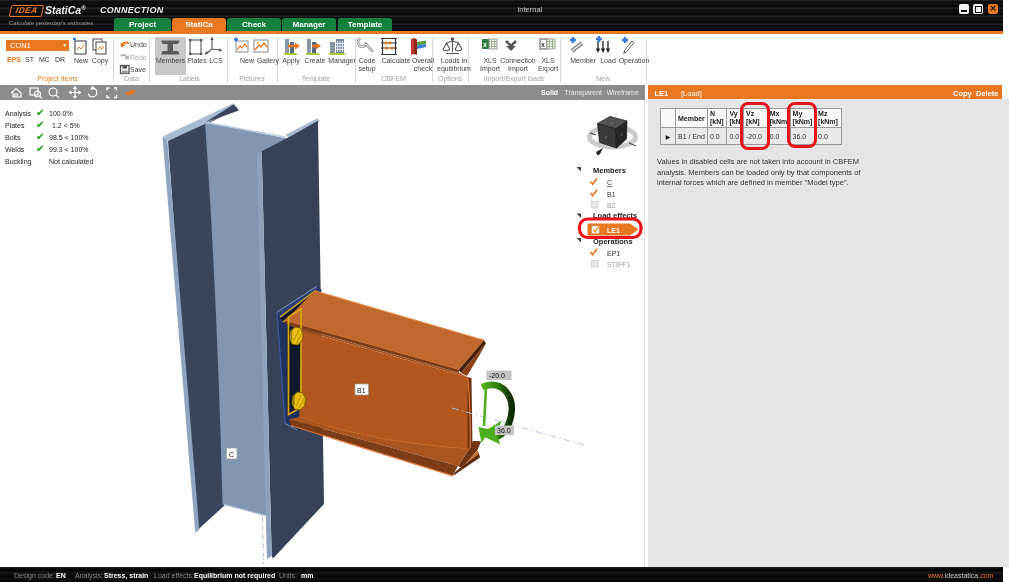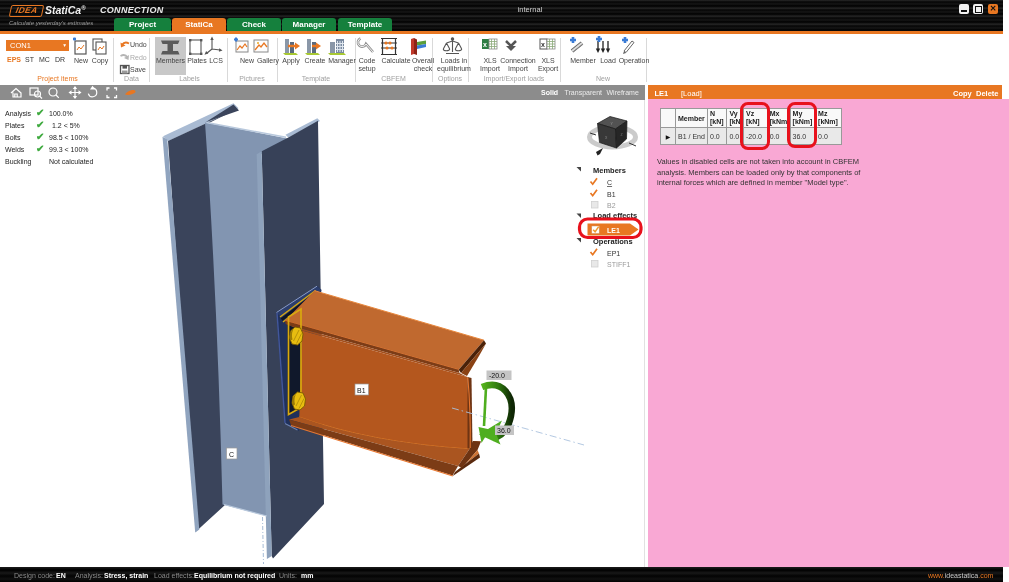--- a/index.html
+++ b/index.html
@@ -18,21 +18,21 @@
   #ribbon{left:0;top:34px;width:1009px;height:51px;background:#fff;}
   .gsep{position:absolute;top:38px;width:1px;height:44px;background:#d9d9d9;}
   .glabel{position:absolute;top:75px;font-size:7px;color:#a0a0a0;text-align:center;}
   .ilabel{position:absolute;font-size:7px;color:#444;text-align:center;line-height:7.5px;}
   
   #vtoolbar{left:0;top:85px;width:645px;height:15px;background:#8c8c8c;}
   #rheader{left:648px;top:85px;width:354px;height:14px;background:#e87722;color:#fff;font-size:8px;}
   
   #viewport{left:0;top:100px;width:645px;height:467px;background:#fff;}
   
-  #rpanel{left:648px;top:99px;width:361px;height:468px;background:#f9a8d4;}
+  #rpanel{left:648px;top:99px;width:361px;height:468px;background:#e5e5e5;}
   
   #statusbar{left:0;top:567px;width:1003px;height:15px;background:
     repeating-linear-gradient(180deg,#1c1c1c 0px,#000 3px,#181818 6px,#030303 9px,#111 12px,#000 15px);
     color:#8a8a8a;font-size:7.5px;}
   #statusbar b{color:#fff;}
   .t7{font-size:7px;}
 </style>
 </head>
 <body>
 <div id="app">

